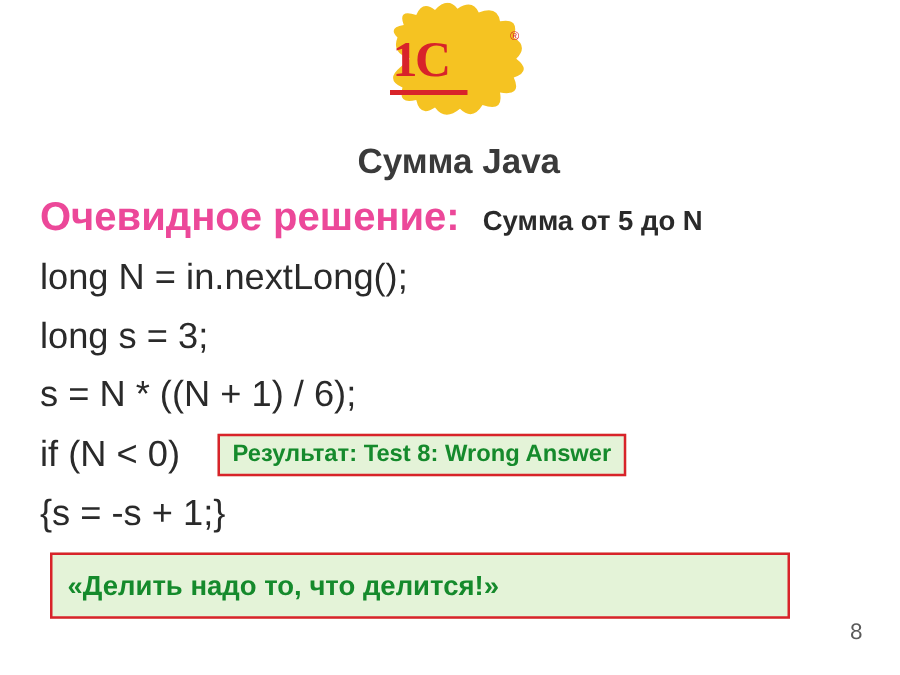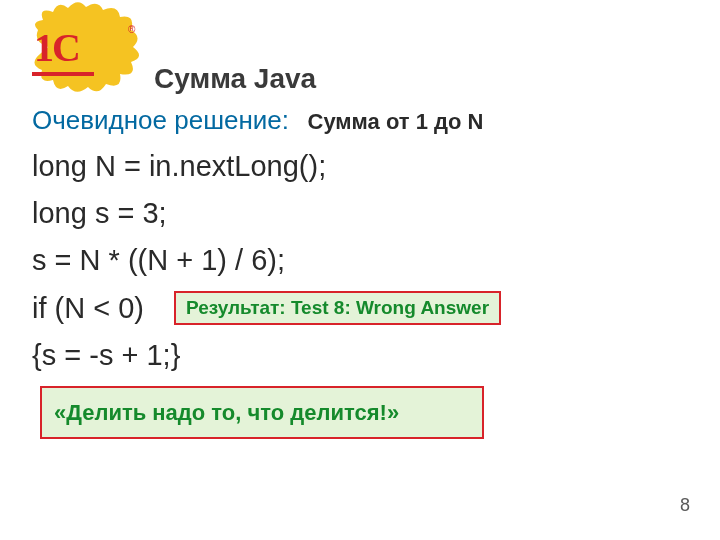--- a/index.html
+++ b/index.html
@@ -6,22 +6,23 @@
   body {
     width: 720px;
     height: 540px;
     background: #ffffff;
     font-family: Arial, Helvetica, sans-serif;
     position: relative;
     overflow: hidden;
   }
   .header {
     display: flex;
-    align-items: flex-end;
+    align-items: center;
     padding: 10px 20px 0 20px;
+    flex-direction: column;
   }
   .logo-wrap {
     position: relative;
     width: 120px;
     height: 85px;
     flex-shrink: 0;
   }
   .logo-splat {
     position: absolute;
     left: 8px;
@@ -65,23 +66,23 @@
     margin-top: 18px;
   }
   .content {
     padding: 0 32px;
     margin-top: 8px;
   }
   .line1 {
     margin-top: 10px;
   }
   .red-label {
-    font-size: 26px;
-    font-weight: normal;
-    color: #0369a1;
+    font-size: 32px;
+    font-weight: bold;
+    color: #ec4899;
   }
   .subtitle {
     font-size: 22px;
     font-weight: bold;
     color: #2a2a2a;
     margin-left: 14px;
   }
   .code-line {
     font-size: 29px;
     color: #2a2a2a;
@@ -102,21 +103,21 @@
   .result-text {
     font-size: 19px;
     font-weight: bold;
     color: #158a2c;
   }
   .hint-box {
     border: 2px solid #d8232a;
     background: #e4f3d8;
     padding: 8px 12px;
     margin: 14px 0 0 8px;
-    width: 444px;
+    width: 592px;
   }
   .hint-line {
     font-size: 22px;
     font-weight: bold;
     color: #158a2c;
     line-height: 1.5;
   }
   .page-num {
     position: absolute;
     right: 30px;
@@ -136,21 +137,21 @@
     <div class="logo-text">1C</div>
     <div class="logo-reg">®</div>
     <div class="logo-underline"></div>
   </div>
   <div class="title">Сумма Java</div>
 </div>
 
 <div class="content">
   <div class="line1">
     <span class="red-label">Очевидное решение:</span>
-    <span class="subtitle">Сумма от 1 до N</span>
+    <span class="subtitle">Сумма от 5 до N</span>
   </div>
 
   <div class="code-line">long N = in.nextLong();</div>
   <div class="code-line">long s = 3;</div>
   <div class="code-line">s = N * ((N + 1) / 6);</div>
 
   <div class="result-row">
     <div class="code-line" style="margin-top:0">if (N &lt; 0)</div>
     <div class="result-box">
       <div class="result-text">Результат: Test 8: Wrong Answer</div>

